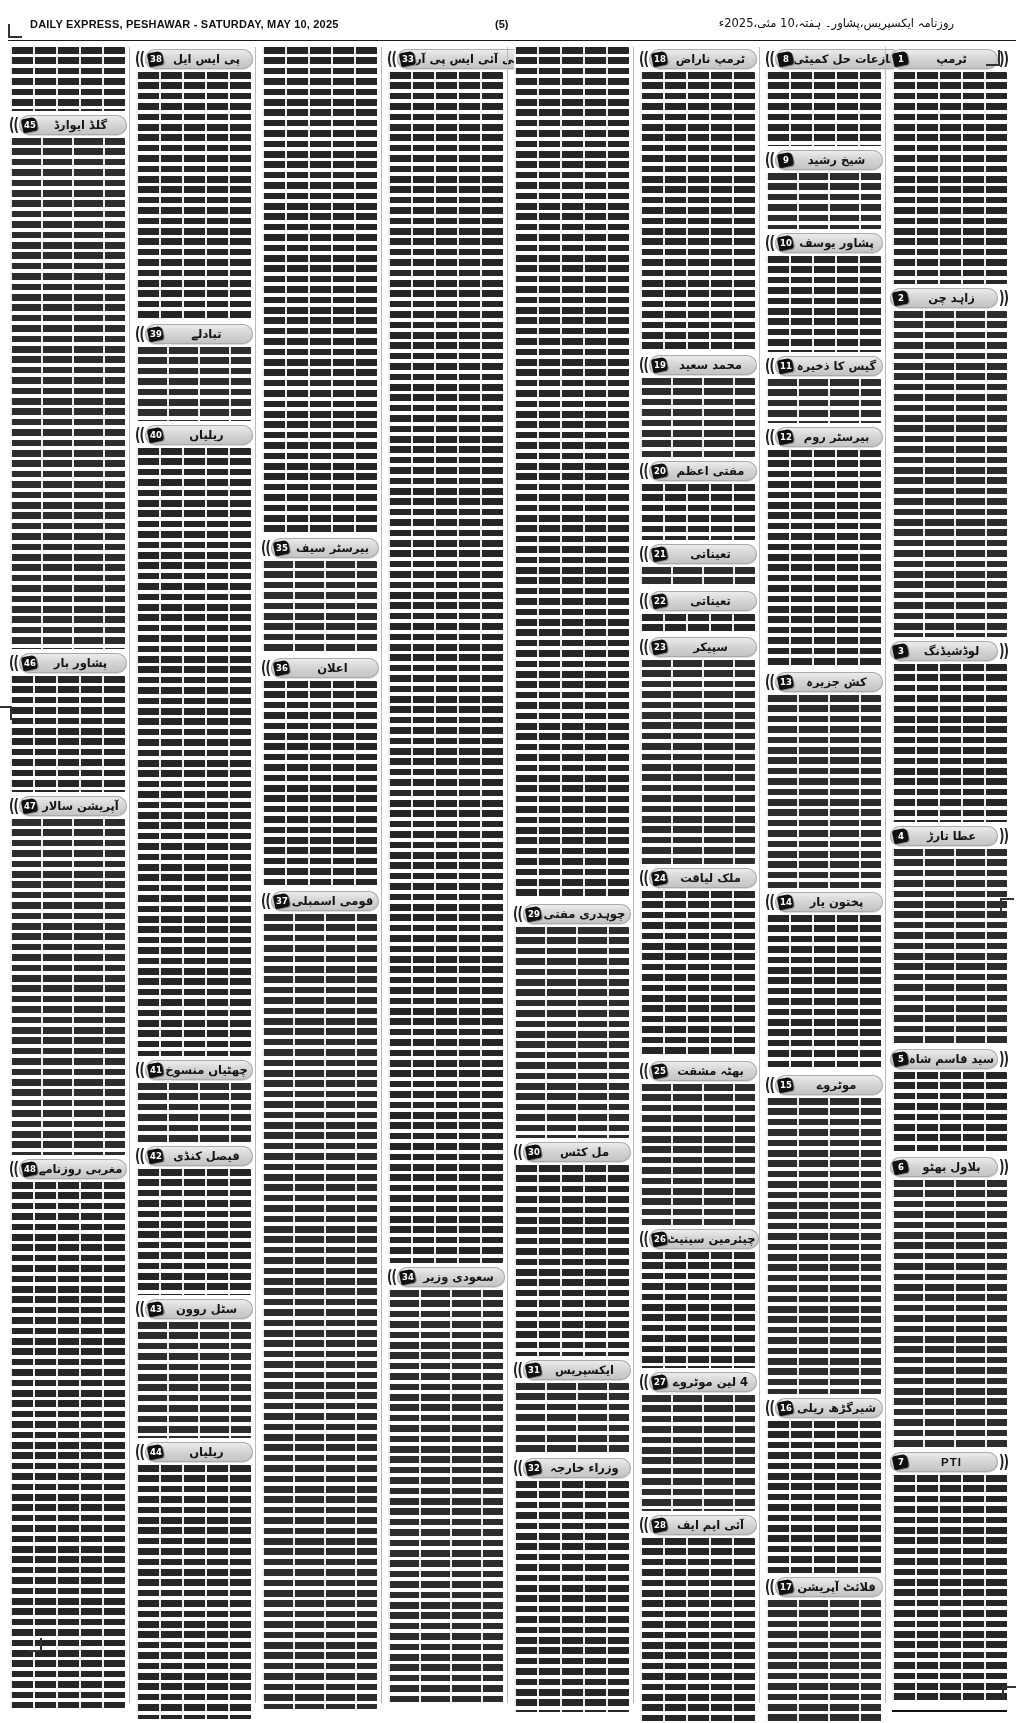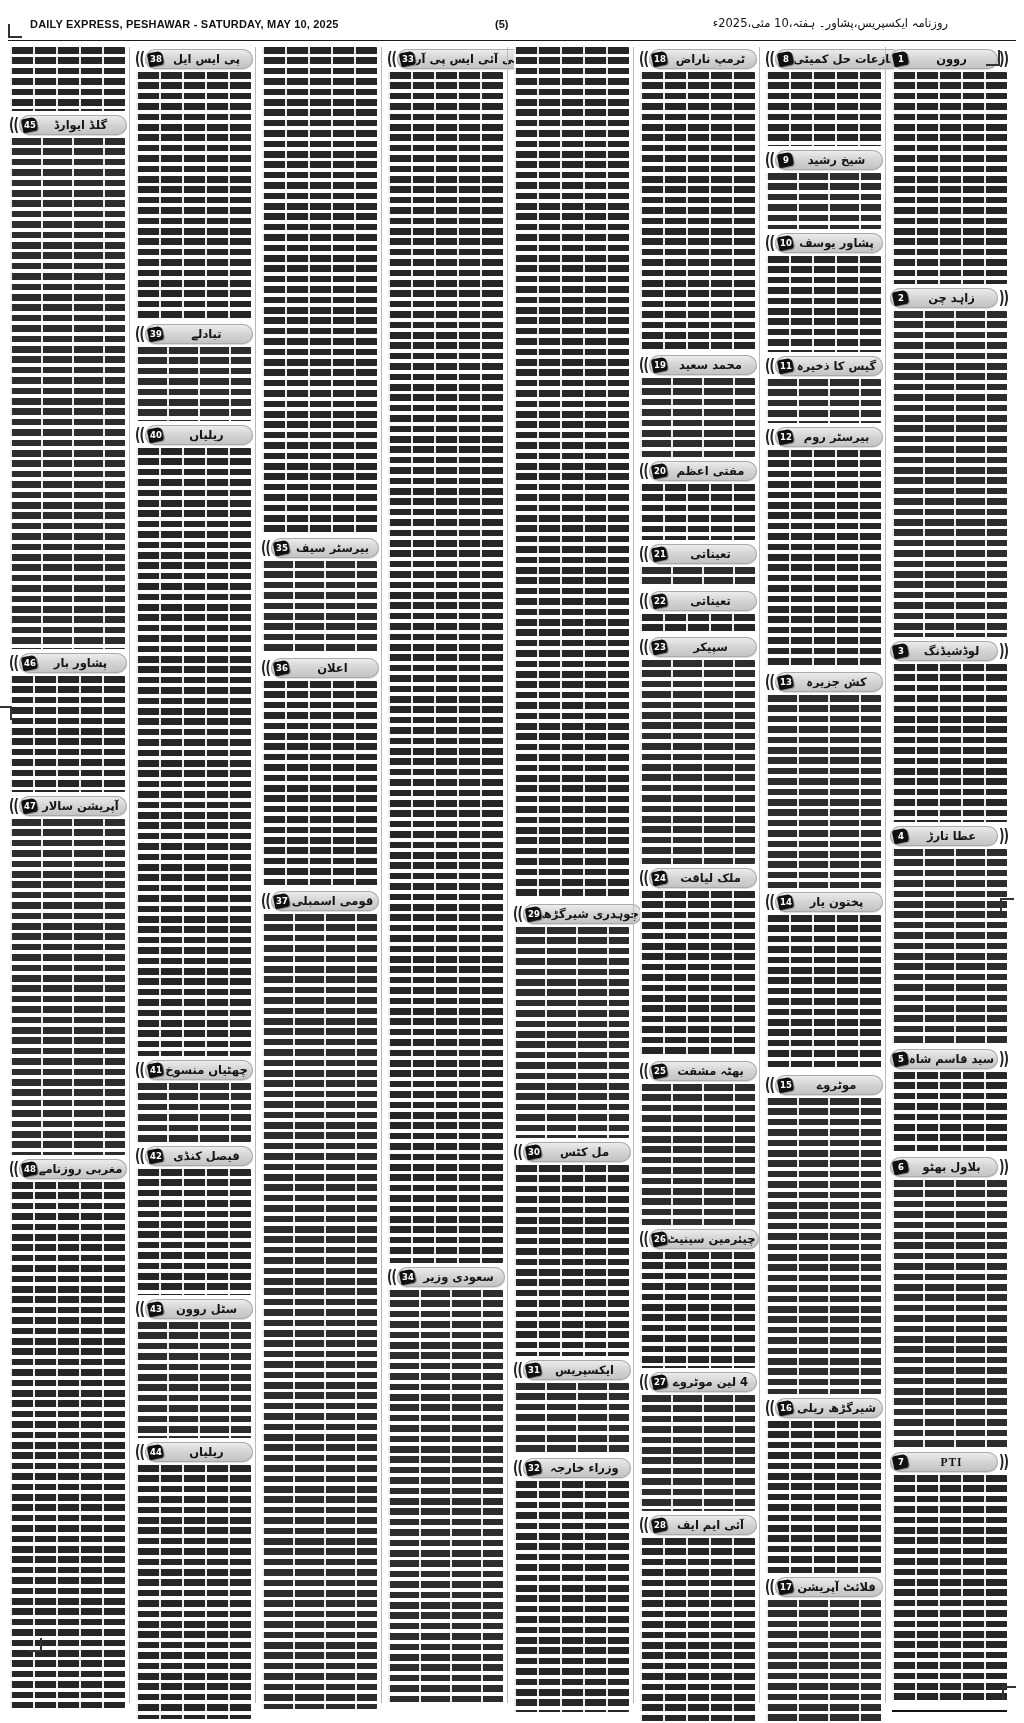--- a/index.html
+++ b/index.html
@@ -4,42 +4,42 @@
 <style>
   html,body{margin:0;padding:0;background:#e9e9e9;}
   #page{position:relative;width:1024px;height:1723px;background:#ffffff;margin:0 auto;
         font-family:"DejaVu Sans",sans-serif;overflow:hidden;}
   
   #hdr{position:absolute;left:0;top:18px;width:1024px;height:18px;}
   #hdr .h-left{position:absolute;left:30px;top:0;font-family:"Liberation Sans",sans-serif;
         font-size:11px;font-weight:bold;letter-spacing:.2px;color:#111;}
   #hdr .h-center{position:absolute;left:495px;top:0;font-family:"Liberation Sans",sans-serif;
         font-size:11px;font-weight:bold;color:#111;}
-  #hdr .h-right{position:absolute;right:76px;top:-2px;font-size:11.5px;color:#111;direction:rtl;}
+  #hdr .h-right{position:absolute;right:70px;top:-2px;font-size:11.5px;color:#111;direction:rtl;}
   #hdr-rule{position:absolute;left:8px;top:40px;width:1008px;height:1px;background:#1a1a1a;}
   
   #cols{position:absolute;left:0;top:47px;}
   .col{position:absolute;top:0;width:119px;}
   .vrule{position:absolute;top:47px;width:1px;height:1656px;background:#b9b9b9;}
   
   .story{margin:0;}
   .brow{display:flex;align-items:center;height:22px;margin:1px 0 2px 0;}
   .mark{font-size:12px;font-weight:bold;color:#222;flex:0 0 auto;padding:0 1px;
         letter-spacing:-1px;transform:scaleY(1.4);}
   .bar{flex:1 1 auto;height:20px;border-radius:10px;display:flex;align-items:center;
        background:linear-gradient(180deg,#efefef 0%,#d6d6d6 45%,#c2c2c2 100%);
        box-shadow:inset 0 0 0 1px #aaa, 0 1px 0 #ddd;padding:0 3px;}
   .bicon{flex:0 0 auto;width:15px;height:14px;background:#101010;border-radius:3px 5px 4px 2px;
        transform:rotate(-12deg);display:flex;align-items:center;justify-content:center;
        box-shadow:1px 1px 0 #8f8f8f;}
   .bicon i{font-style:normal;color:#fff;font-size:8.5px;font-weight:bold;
        font-family:"DejaVu Sans",sans-serif;transform:rotate(12deg);}
   .btitle{flex:1 1 auto;text-align:center;font-size:11.5px;font-weight:bold;color:#151515;
        direction:rtl;white-space:nowrap;overflow:hidden;line-height:20px;}
-  .btitle.latin{direction:ltr;font-family:Liberation Serif, serif;letter-spacing:1px;}
+  .btitle.latin{direction:ltr;font-family:Liberation Sans, sans-serif;letter-spacing:1px;}
   
   .tx{margin:0 2px 3px 2px;border-radius:1px;}
   .tx-a{background:
       repeating-linear-gradient(90deg, rgba(255,255,255,.9) 0 2px, rgba(255,255,255,0) 2px 23px),
       repeating-linear-gradient(180deg,#262626 0 6.6px,#ffffff 6.6px 10.4px);}
   .tx-b{background:
       repeating-linear-gradient(90deg, rgba(255,255,255,.9) 0 2px, rgba(255,255,255,0) 2px 31px),
       repeating-linear-gradient(180deg,#2d2d2d 0 6.6px,#ffffff 6.6px 10.4px);}
   
   .endrule{height:2px;background:#111;margin:6px 2px 0 2px;}
@@ -269,21 +269,21 @@
         <div class="story">
           <div class="tx tx-a" style="height: 853px;"></div>
         </div>
         <div class="story">
           <div class="brow">
             <span class="mark">((</span>
             <span class="bar">
               <span class="bicon">
                 <i>29</i>
               </span>
-              <span class="btitle">چوہدری شیرگڑھ</span>
+              <span class="btitle">چوہدری مفتی</span>
             </span>
           </div>
           <div class="tx tx-b" style="height: 211px;"></div>
         </div>
         <div class="story">
           <div class="brow">
             <span class="mark">((</span>
             <span class="bar">
               <span class="bicon">
                 <i>30</i>
@@ -574,21 +574,21 @@
           <div class="tx tx-b" style="height: 128px;"></div>
         </div>
       </div>
       <div class="col" style="left: 890px;">
         <div class="story">
           <div class="brow">
             <span class="bar">
               <span class="bicon">
                 <i>1</i>
               </span>
-              <span class="btitle">روون</span>
+              <span class="btitle">ٹرمپ</span>
             </span>
             <span class="mark">))</span>
           </div>
           <div class="tx tx-a" style="height: 212px;"></div>
         </div>
         <div class="story">
           <div class="brow">
             <span class="bar">
               <span class="bicon">
                 <i>2</i>

